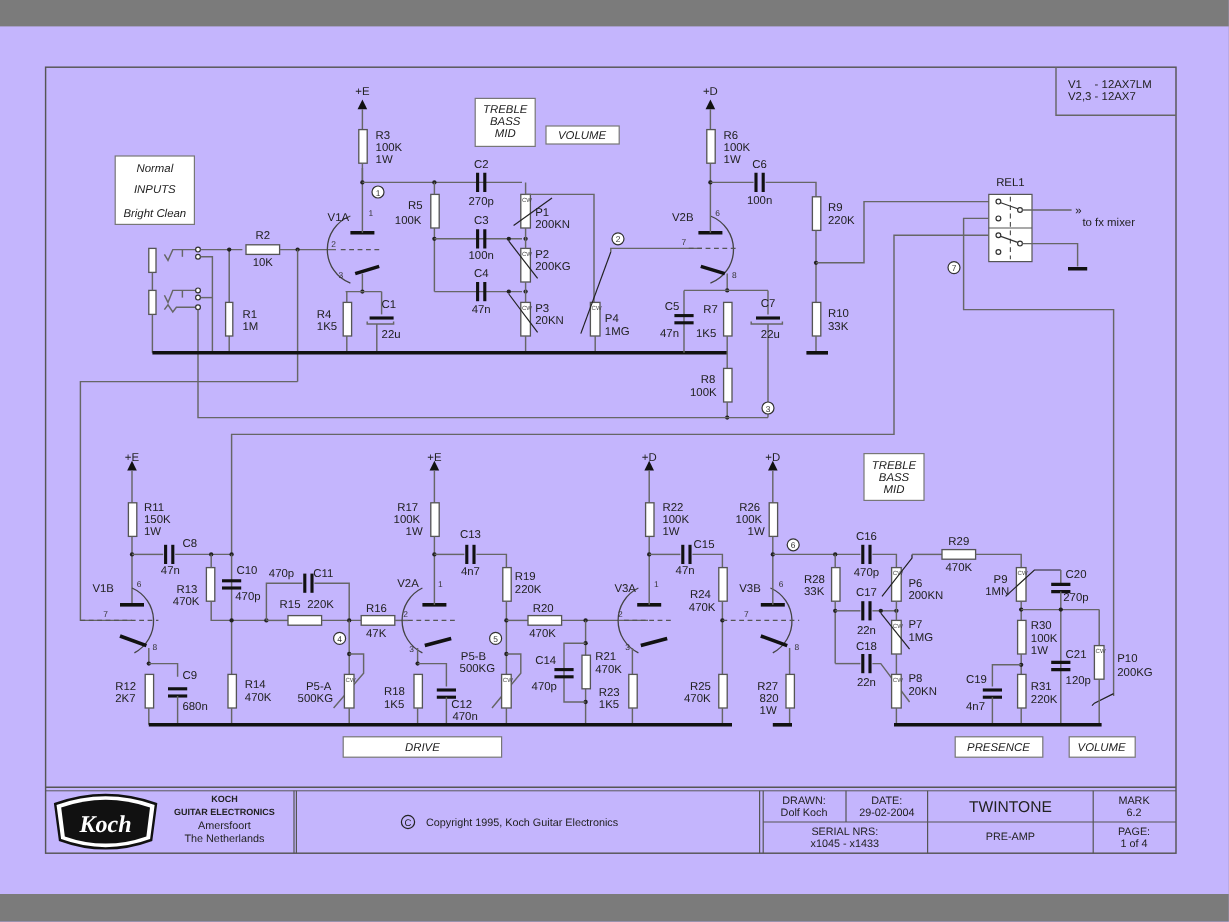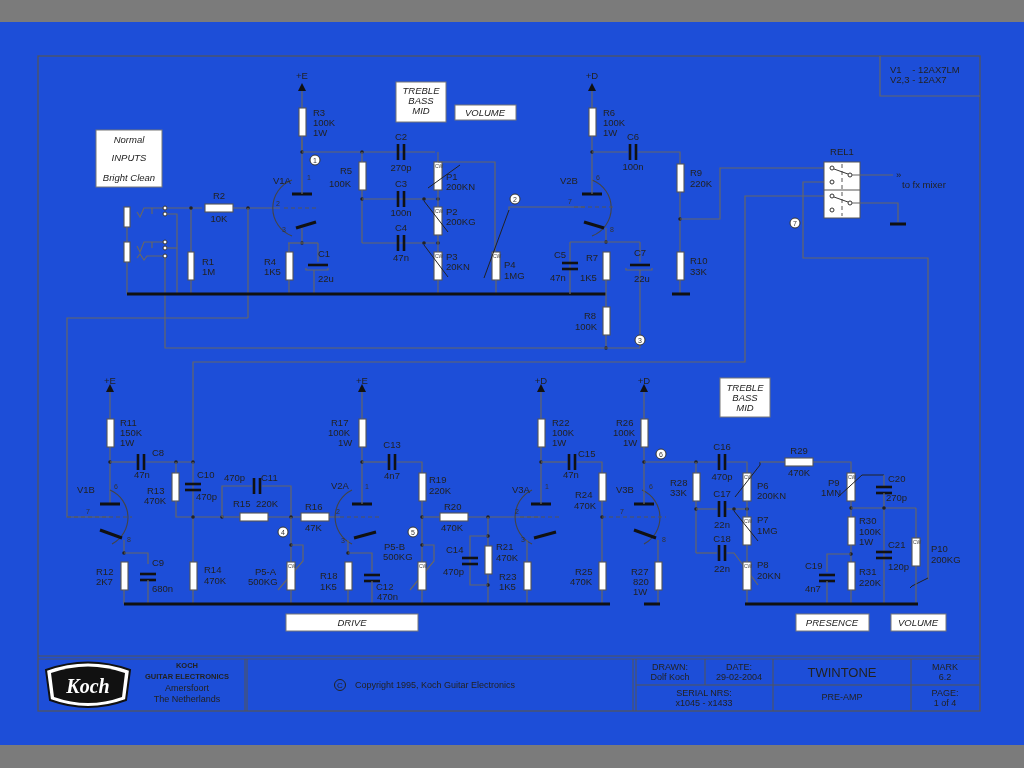--- a/index.html
+++ b/index.html
@@ -1,17 +1,17 @@
 <!DOCTYPE html>
 <html><head>
 <meta charset="utf-8">
 <style>
   html,body{margin:0;padding:0;}
   body{width:1024px;height:768px;background:#7b7b7b;position:relative;overflow:hidden;font-family:"Liberation Sans",sans-serif;}
-  #sheet{position:absolute;left:0;top:22px;width:1024px;height:723px;background:#1d4ed8;}
+  #sheet{position:absolute;left:0;top:22px;width:1024px;height:723px;background:#c4b5fd;}
   svg{position:absolute;left:0;top:0;}
   .w{stroke:#666;stroke-width:1.2;fill:none;}
   .gnd{stroke:#111;stroke-width:3;fill:none;}
   .res{fill:#fff;stroke:#555;stroke-width:1.1;}
   .cap{stroke:#111;stroke-width:2.6;}
   .tube{stroke:#444;stroke-width:1.1;fill:none;}
   .el{stroke:#111;stroke-width:3;}
   .lbl{font-family:"Liberation Sans",sans-serif;font-size:9.5px;fill:#222;}
   .lbli{font-family:"Liberation Sans",sans-serif;font-size:9.5px;fill:#222;font-style:italic;}
   .pin{font-family:"Liberation Sans",sans-serif;font-size:7px;fill:#333;}

